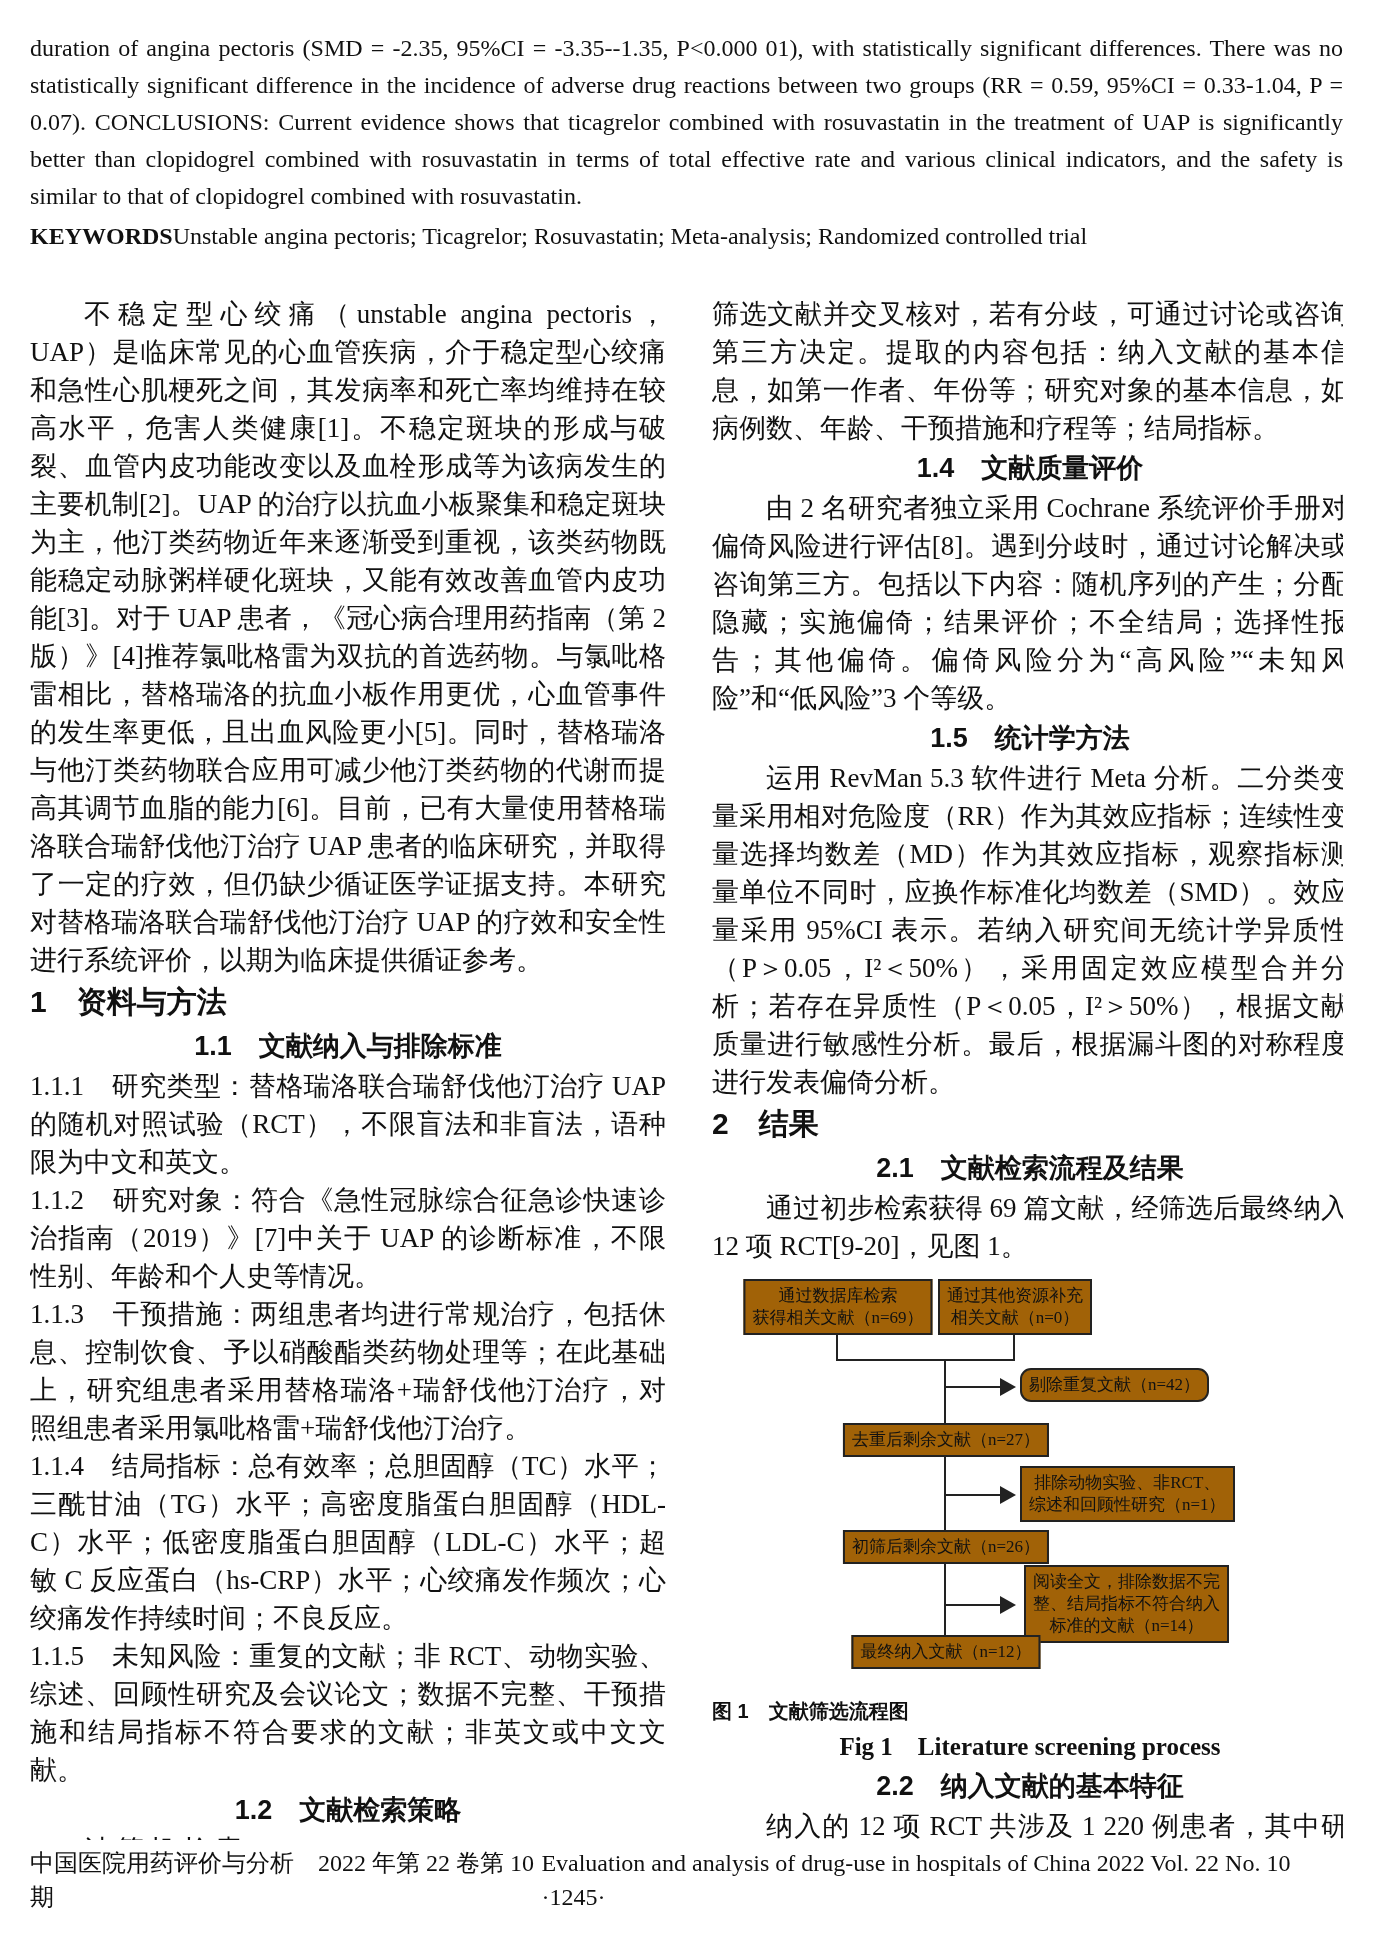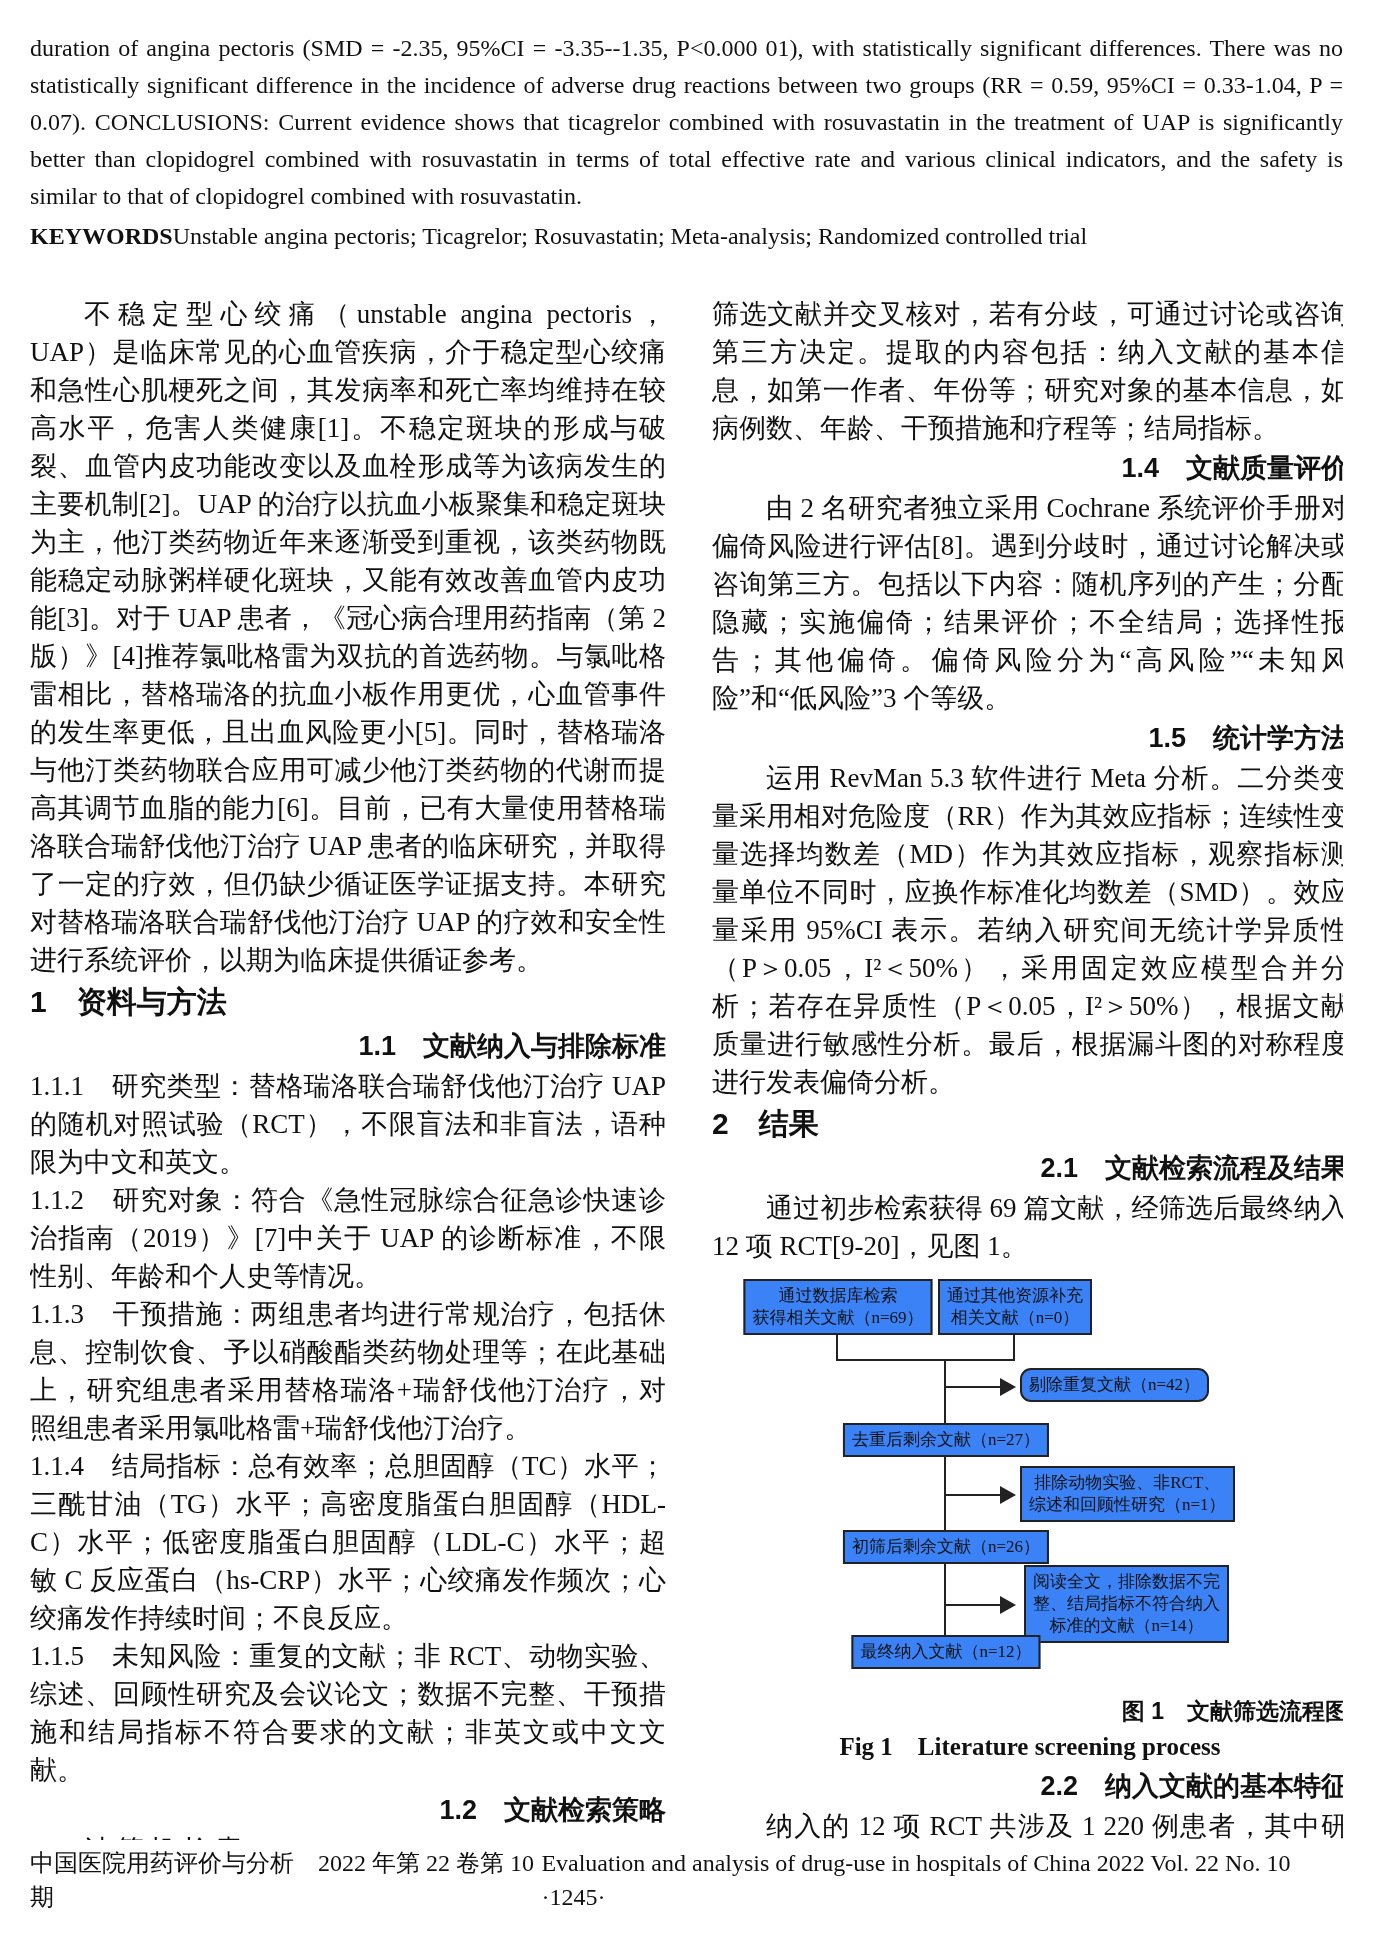--- a/index.html
+++ b/index.html
@@ -14,33 +14,33 @@
   .kw-line { margin:2px 0 0; font-size:24px; line-height:38px; }
   .kw-label { font-weight:bold; }
   
   .columns { display:flex; gap:46px; margin-top:40px; flex:1 1 auto; overflow:hidden; }
   .col { width:636px; flex:0 0 636px; font-size:27px; line-height:38px; text-align:justify; overflow:hidden; }
   .col p { margin:0; }
   .ind { text-indent:2em; }
   .hh1 { font-family:"Liberation Sans","DejaVu Sans",sans-serif; font-weight:bold;
          font-size:30px; line-height:46px; margin:4px 0 2px; text-align:left; }
   .hh2 { font-family:"Liberation Sans","DejaVu Sans",sans-serif; font-weight:bold;
-         font-size:27px; line-height:42px; margin:1px 0; text-align:right; }
+         font-size:27px; line-height:42px; margin:1px 0; text-align:center; }
   
   .flowchart { position:relative; width:645px; height:418px; margin:10px 0 0 -4px;
                font-size:17px; line-height:22px; text-align:center; }
   .ln { position:absolute; background:#222; }
-  .fbox { position:absolute; border:2px solid #222; background:#3b82f6; padding:4px 7px;
+  .fbox { position:absolute; border:2px solid #222; background:#a16207; padding:4px 7px;
           text-align:center; white-space:nowrap;font-family:Liberation Serif, serif; }
   .cc { transform:translateX(-50%); }
   .arr { position:absolute; width:0; height:0;
          border-top:9px solid transparent; border-bottom:9px solid transparent;
          border-left:16px solid #222; }
   .cap-zh { font-family:"Liberation Sans","DejaVu Sans",sans-serif; font-weight:bold;
-            font-size:23px; line-height:36px; text-align:right; margin:16px 0 0; }
+            font-size:20px; line-height:36px; text-align:left; margin:16px 0 0; }
   .cap-en { font-weight:bold; font-size:25px; line-height:36px; text-align:center; margin:8px 0 12px; }
   
   .footer { display:flex; justify-content:space-between; align-items:baseline;
             font-size:24px; line-height:34px; margin-top:6px; }
 </style>
 </head>
 <body>
 
 <div class="page">
 

